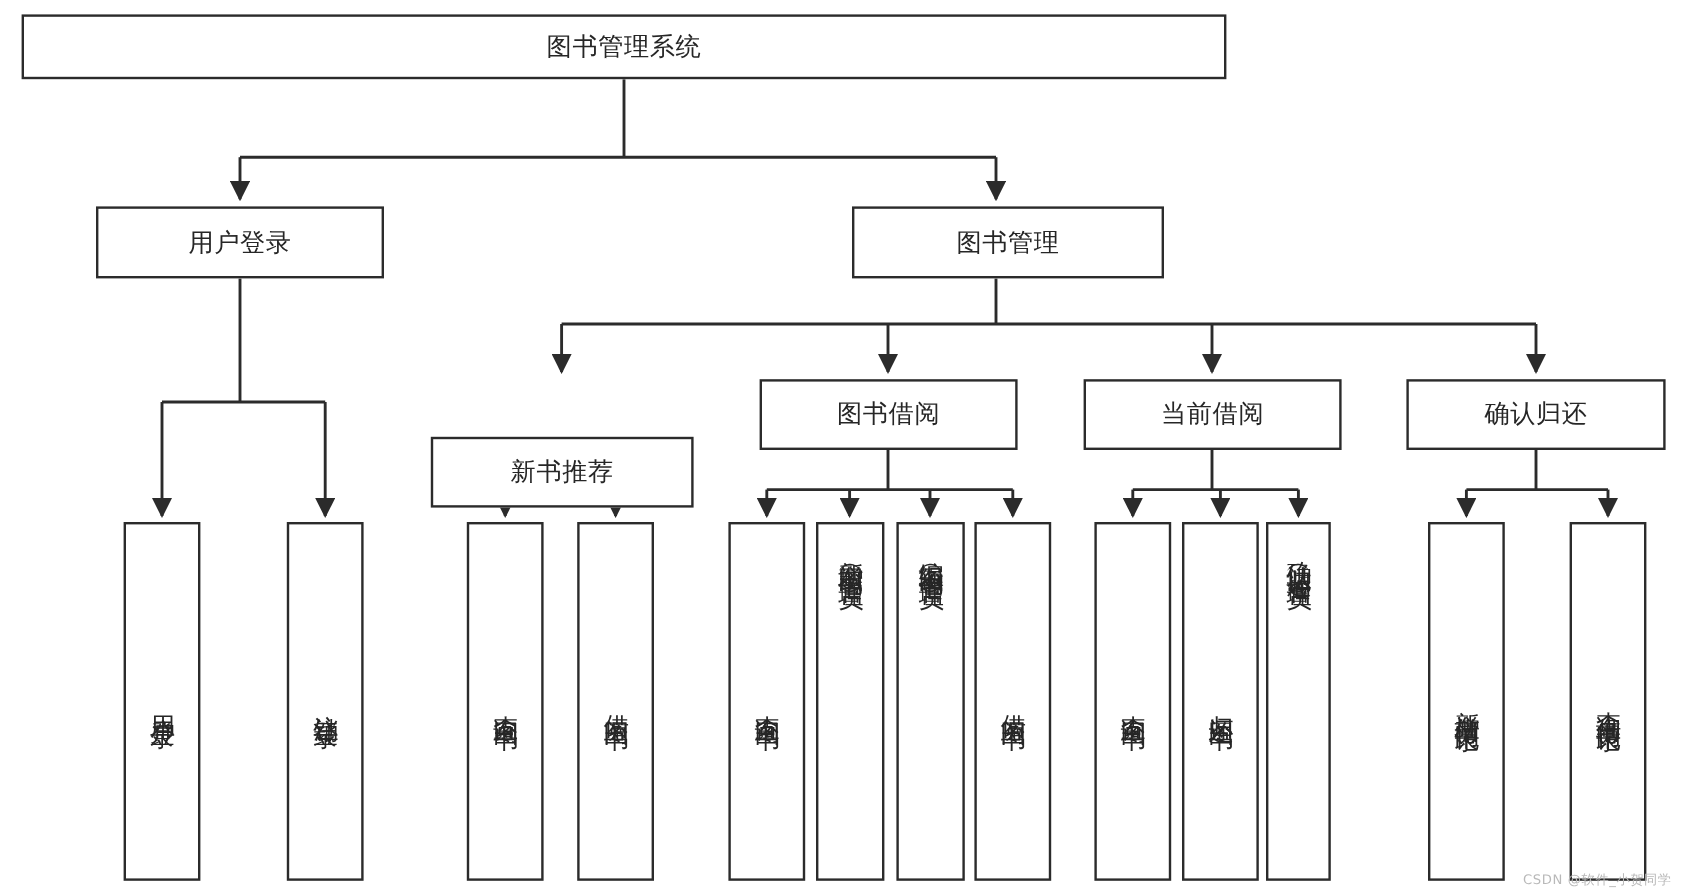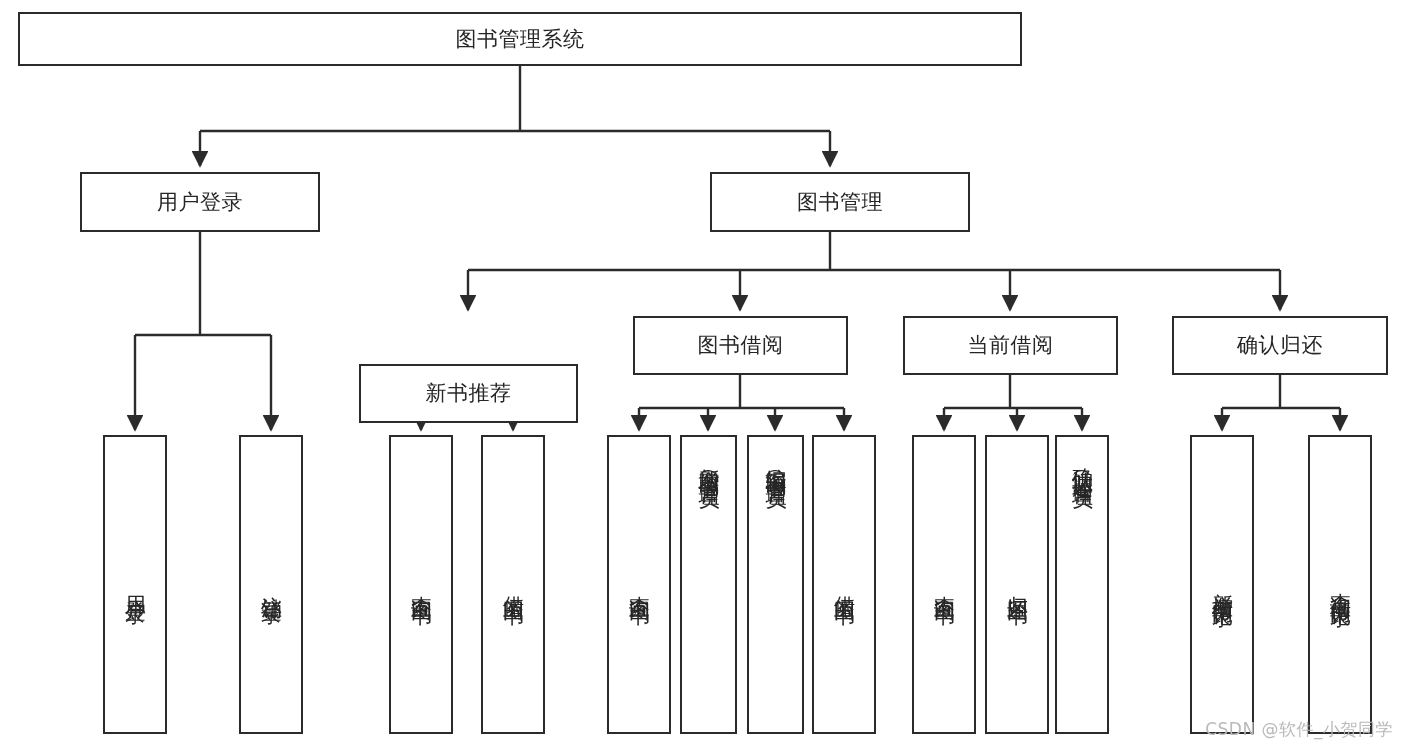--- a/index.html
+++ b/index.html
@@ -54,21 +54,21 @@
     padding-top: 14px;
   }
   .leaf-box.center-v {
     align-items: center;
     padding-top: 0;
   }
   #watermark {
     position: absolute;
     right: 12px;
     bottom: 6px;
-    font-size: 17px;
+    font-size: 11px;
     color: #b9b9b9;
     letter-spacing: 0.5px;
     white-space: nowrap;
     pointer-events: none;
   }
 </style>
 </head>
 <body>
 
 <div id="canvas">

